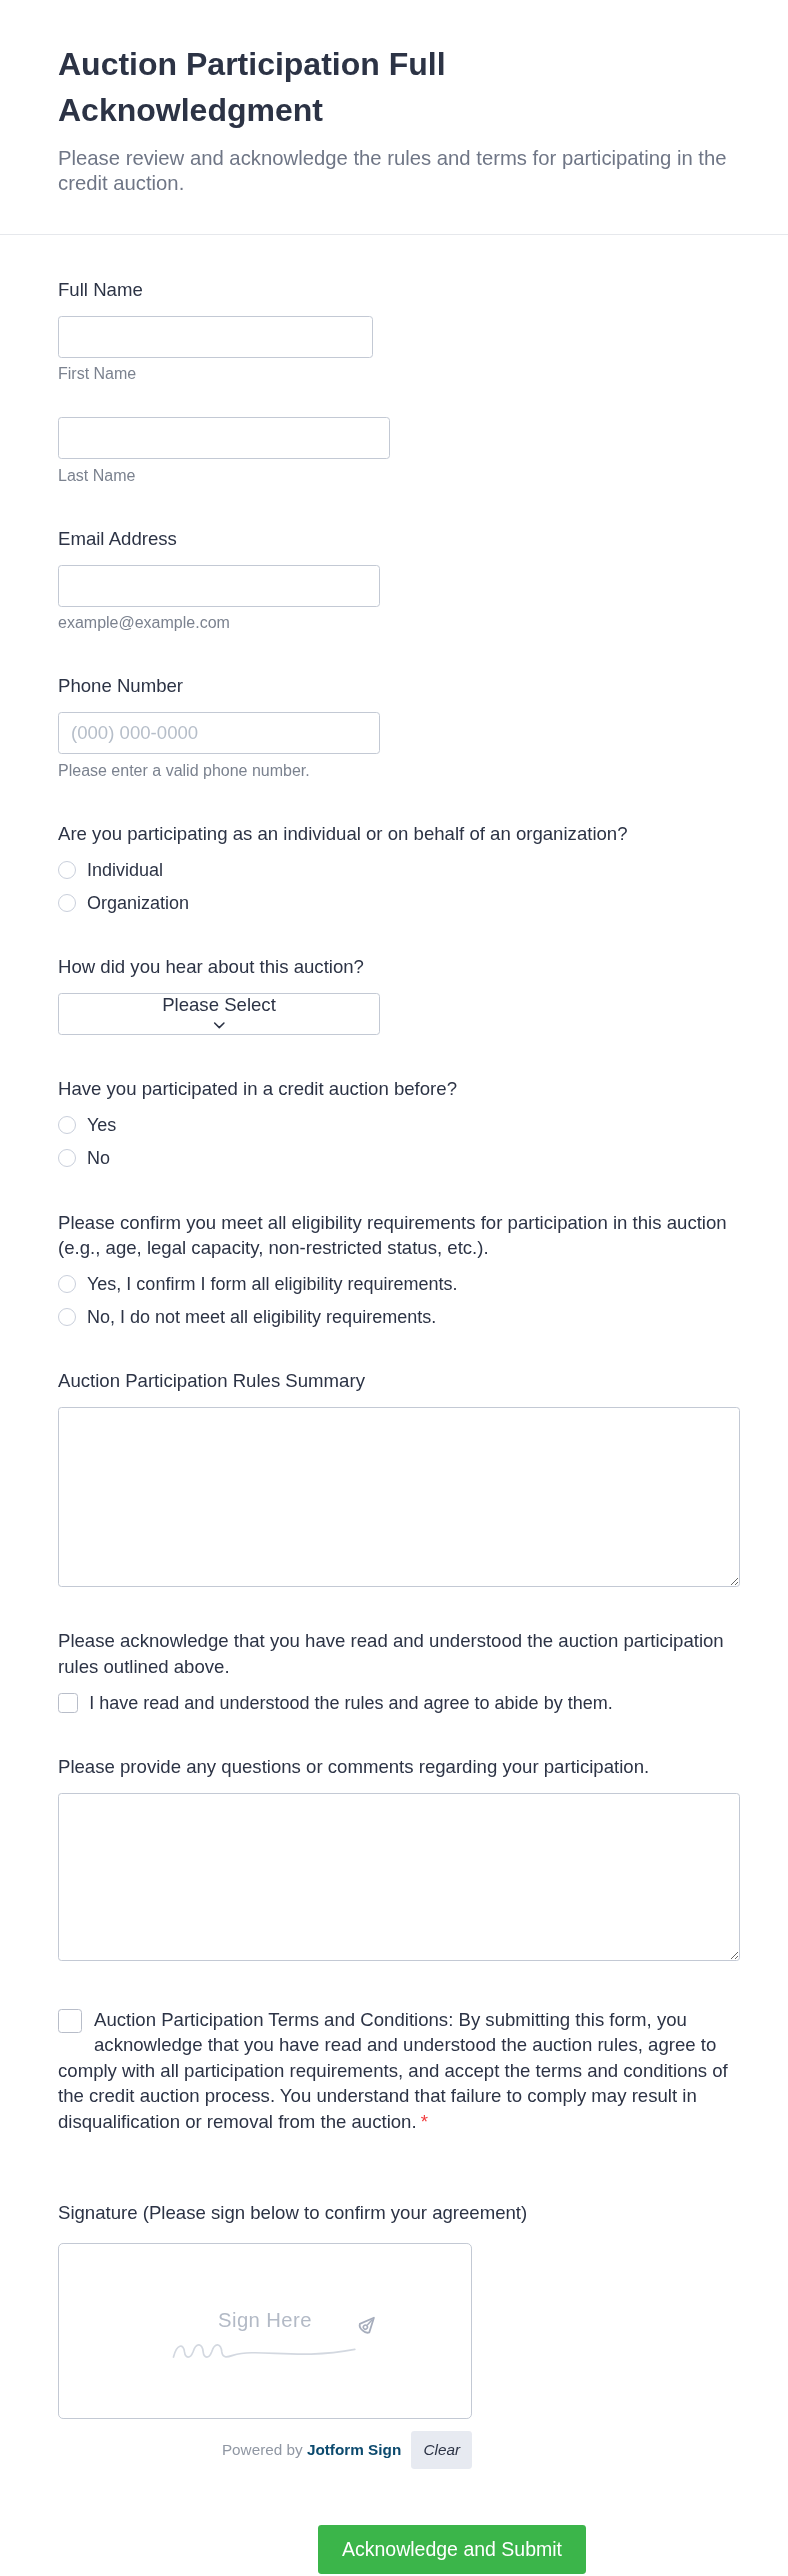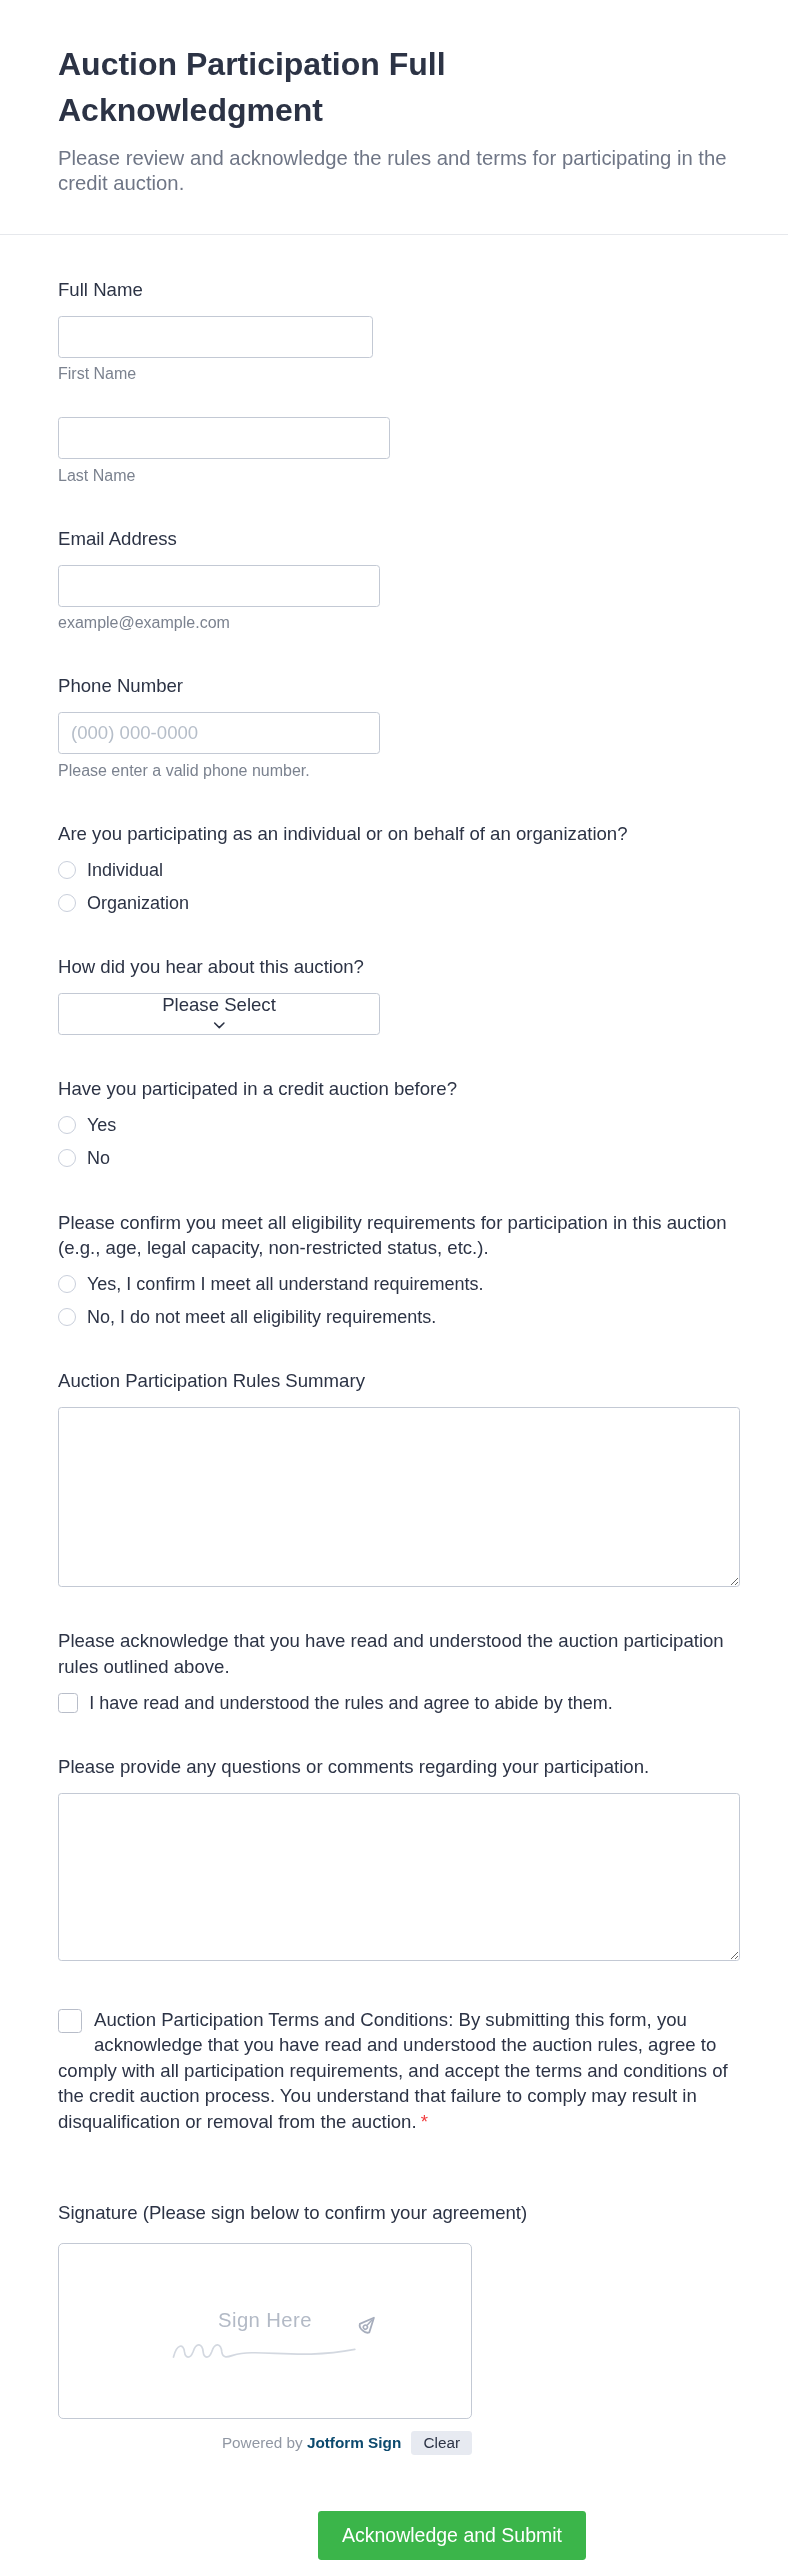--- a/index.html
+++ b/index.html
@@ -173,23 +173,24 @@
     gap: 10.2px;
   }
   .powered { font-size: 15.3px; color: #9097a3; }
   .brand { color: #0c4a6e; font-weight: 700; }
   .clear-btn {
     border: none;
     background: #e7eaf1;
     color: #2c3345;
     font-family: inherit;
     font-size: 15.3px;
-    padding: 3px 12px;
-    border-radius: 3.4px;
-    cursor: pointer;
+    padding: 10px 12px;
+    border-radius: 3.4px;
+    cursor: pointer;
+    font-style: italic;
   }
 
   
   .submit-row { margin-top: 56px; text-align: center; width: 788px; }
   .submit-btn {
     border: none;
     background: #3bb54a;
     color: #ffffff;
     font-family: inherit;
     font-size: 19.5px;
@@ -272,21 +273,21 @@
       <div class="option-row">
         <span class="radio"></span>
         <span class="opt-label">No</span>
       </div>
     </section>
 
     <section class="field">
       <span class="q-label">Please confirm you meet all eligibility requirements for participation in this auction (e.g., age, legal capacity, non-restricted status, etc.).</span>
       <div class="option-row">
         <span class="radio"></span>
-        <span class="opt-label">Yes, I confirm I meet all understand requirements.</span>
+        <span class="opt-label">Yes, I confirm I form all eligibility requirements.</span>
       </div>
       <div class="option-row">
         <span class="radio"></span>
         <span class="opt-label">No, I do not meet all eligibility requirements.</span>
       </div>
     </section>
 
     <section class="field">
       <span class="q-label">Auction Participation Rules Summary</span>
       <textarea class="textarea ta-rules" style=""></textarea>

